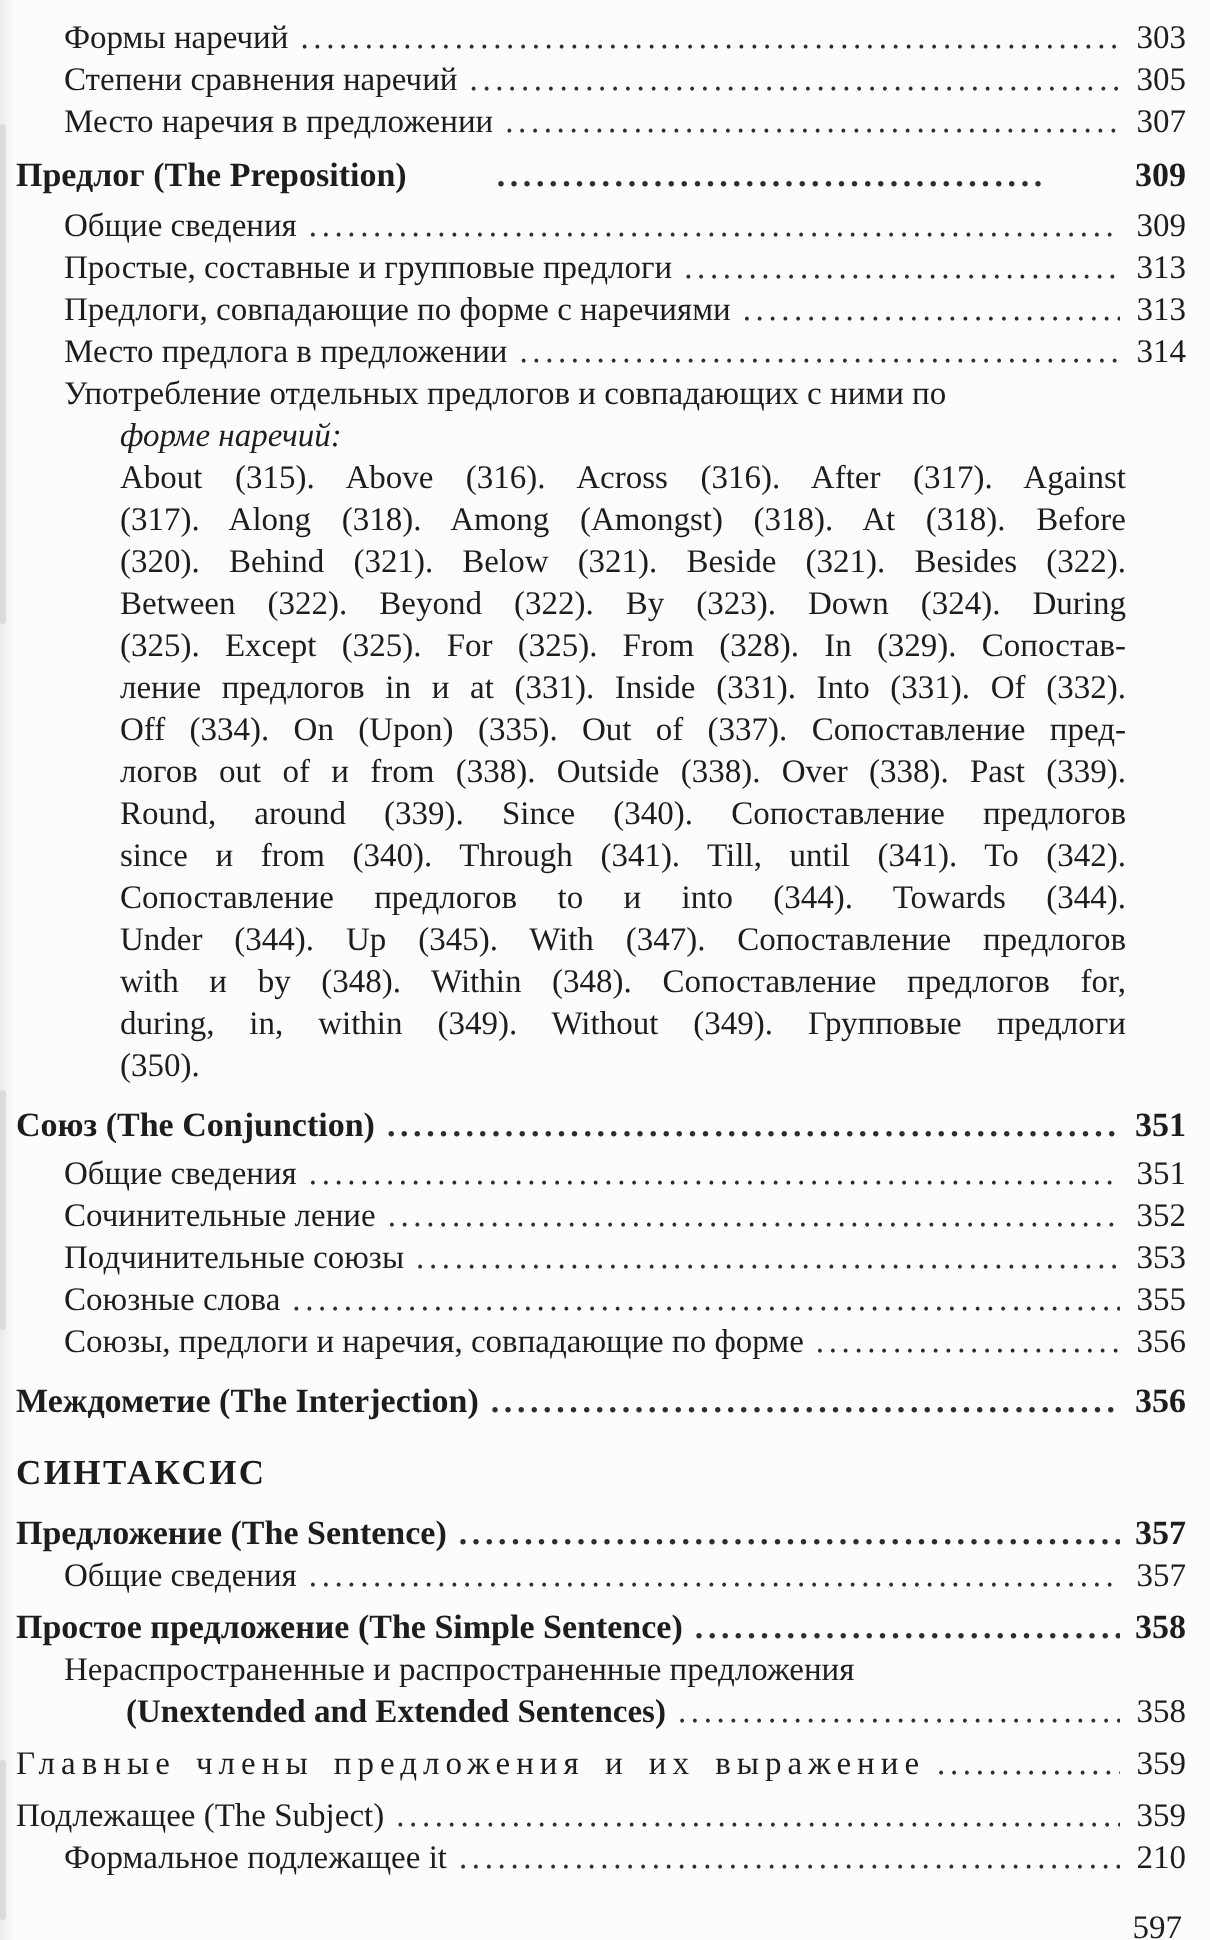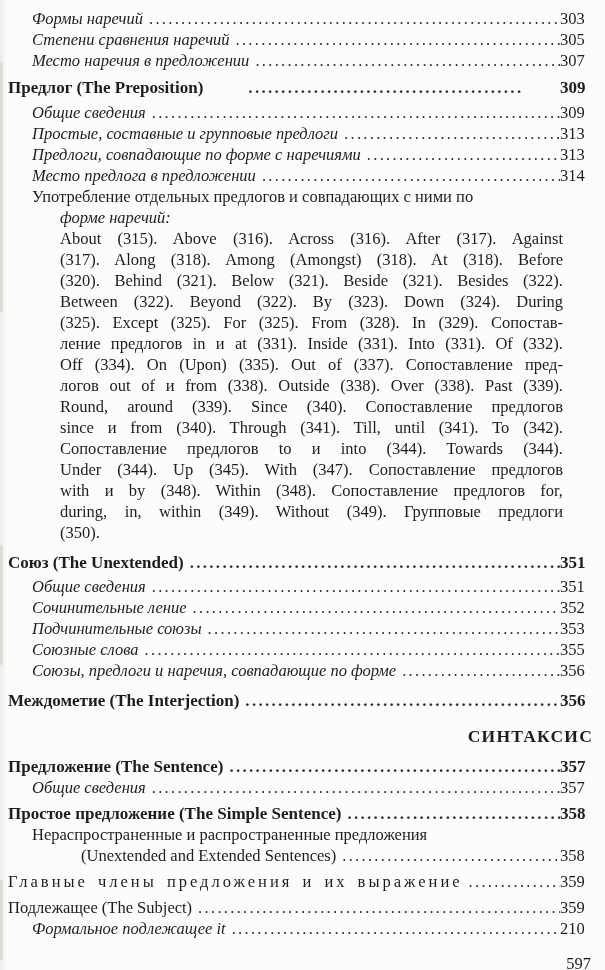--- a/index.html
+++ b/index.html
@@ -28,33 +28,33 @@
   .row { display: flex; align-items: baseline; line-height: 21px; }
   .lbl { white-space: nowrap; }
   .dots {
     flex: 1 1 0;
     overflow: hidden;
     white-space: nowrap;
     letter-spacing: 2.3px;
     padding: 0 2px 0 6px;
     color: #2e2e2c;
   }
-  .pg { flex: 0 0 auto; min-width: 33px; text-align: left; }
+  .pg { flex: 0 0 auto; min-width: 33px; text-align: right; }
   
   .h1 { font-weight: bold; font-size: 17px; }
-  .sub   .lbl { margin-left: 24px; font-style: italic; }
-  .sub2  .lbl { margin-left: 73px; }
+  .sub   .lbl { margin-left: 24px; }
+  .sub2  .lbl { margin-left: 55px; font-weight: bold; }
   .text1, .text2, .para, .para-end, .center { display: block; }
   .text1 { margin-left: 24px; }
   .text2 { margin-left: 52px; font-style: italic; }
   .para, .para-end { margin-left: 52px; margin-right: 30px; }
   .para { text-align: justify; text-align-last: justify; }
   .spaced .lbl { letter-spacing: 3px; word-spacing: 3px; }
   .center {
-    text-align: right; font-weight: bold; font-size: 17.5px;
+    text-align: left; font-weight: bold; font-size: 17.5px;
     letter-spacing: 1.2px;
   }
   .folio {
     margin-top: 14px;
     padding-right: 14px;
     text-align: right;
     line-height: 21px;
   }
 </style>
 </head>
@@ -118,21 +118,21 @@
       <div class="row para"><span class="lbl">Off (334). On (Upon) (335). Out of (337). Сопоставление пред-</span></div>
       <div class="row para"><span class="lbl">логов out of и from (338). Outside (338). Over (338). Past (339).</span></div>
       <div class="row para"><span class="lbl">Round, around (339). Since (340). Сопоставление предлогов</span></div>
       <div class="row para"><span class="lbl">since и from (340). Through (341). Till, until (341). To (342).</span></div>
       <div class="row para"><span class="lbl">Сопоставление предлогов to и into (344). Towards (344).</span></div>
       <div class="row para"><span class="lbl">Under (344). Up (345). With (347). Сопоставление предлогов</span></div>
       <div class="row para"><span class="lbl">with и by (348). Within (348). Сопоставление предлогов for,</span></div>
       <div class="row para"><span class="lbl">during, in, within (349). Without (349). Групповые предлоги</span></div>
       <div class="row para-end"><span class="lbl">(350).</span></div>
       <div class="row h1" style="margin-top: 9px;">
-        <span class="lbl">Союз (The Unextended)</span>
+        <span class="lbl">Союз (The Conjunction)</span>
         <span class="dots">........................................................................................................................................................................................................</span>
         <span class="pg">351</span>
       </div>
       <div class="row sub" style="margin-top: 3px;">
         <span class="lbl">Общие сведения</span>
         <span class="dots">........................................................................................................................................................................................................</span>
         <span class="pg">351</span>
       </div>
       <div class="row sub">
         <span class="lbl">Сочинительные ление</span>

